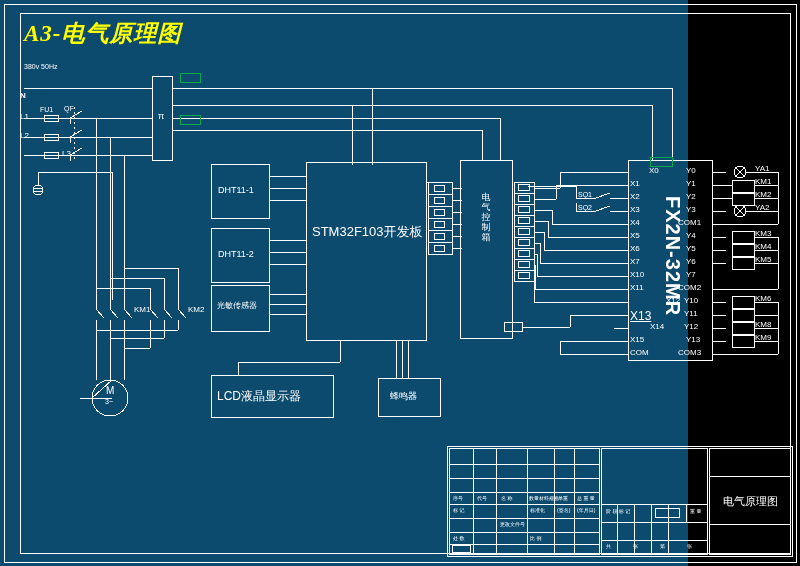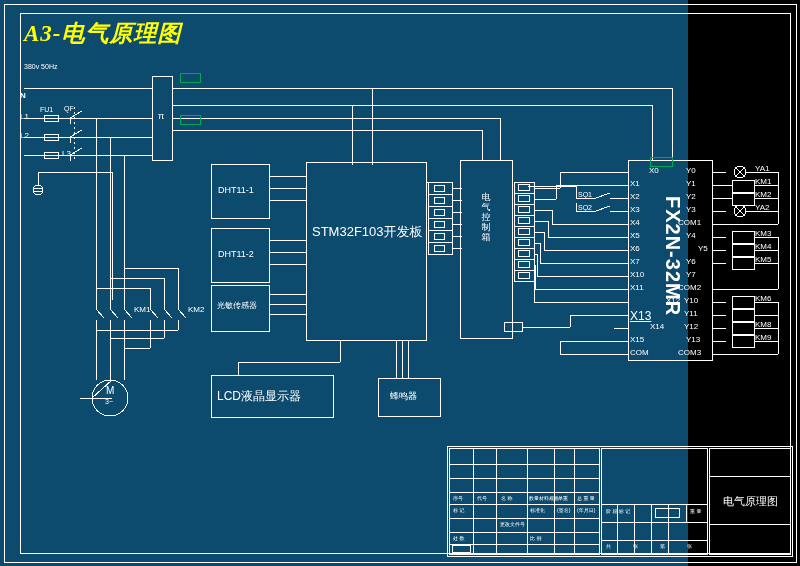--- a/index.html
+++ b/index.html
@@ -401,21 +401,21 @@
   <div class="lbl" style="left:630px;top:323px;font-size:8px;margin-left:20px;">X14</div>
   <div class="lbl" style="left:630px;top:336px;font-size:8px;">X15</div>
   <div class="lbl" style="left:630px;top:349px;font-size:8px;">COM</div>
 
   <div class="lbl" style="left:686px;top:167px;font-size:8px;">Y0</div>
   <div class="lbl" style="left:686px;top:180px;font-size:8px;">Y1</div>
   <div class="lbl" style="left:686px;top:193px;font-size:8px;">Y2</div>
   <div class="lbl" style="left:686px;top:206px;font-size:8px;">Y3</div>
   <div class="lbl" style="left:678px;top:219px;font-size:8px;">COM1</div>
   <div class="lbl" style="left:686px;top:232px;font-size:8px;">Y4</div>
-  <div class="lbl" style="left:686px;top:245px;font-size:8px;margin-left:12px;">Y5</div>
+  <div class="lbl" style="left:686px;top:245px;font-size:8px;">Y5</div>
   <div class="lbl" style="left:686px;top:258px;font-size:8px;">Y6</div>
   <div class="lbl" style="left:686px;top:271px;font-size:8px;">Y7</div>
   <div class="lbl" style="left:678px;top:284px;font-size:8px;">COM2</div>
   <div class="lbl" style="left:684px;top:297px;font-size:8px;">Y10</div>
   <div class="lbl" style="left:684px;top:310px;font-size:8px;">Y11</div>
   <div class="lbl" style="left:684px;top:323px;font-size:8px;">Y12</div>
   <div class="lbl" style="left:686px;top:336px;font-size:8px;">Y13</div>
   <div class="lbl" style="left:678px;top:349px;font-size:8px;">COM3</div>
 
   <div class="lbl" style="left:578px;top:191px;font-size:7px;">SQ1</div>

